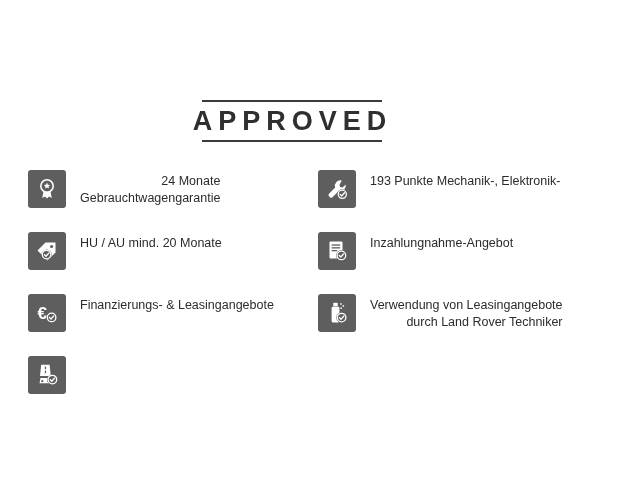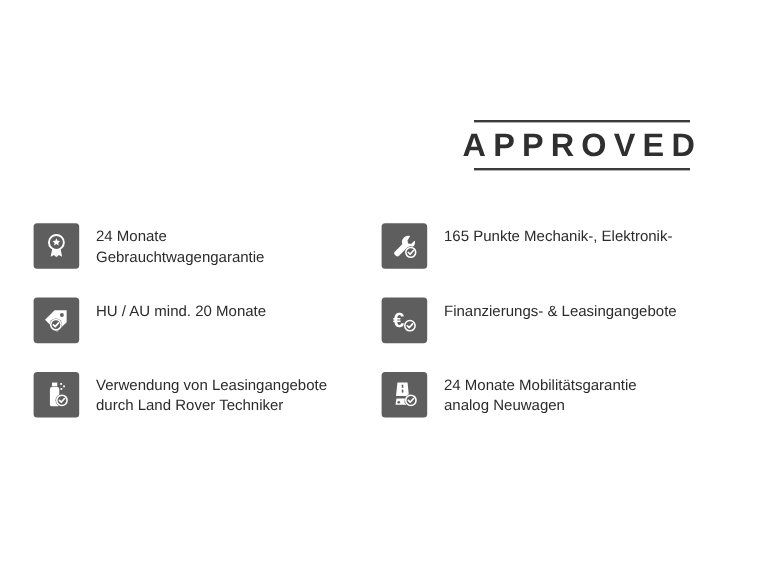--- a/index.html
+++ b/index.html
@@ -18,21 +18,21 @@
     width: 640px;
     height: 480px;
     background: #ffffff;
     box-sizing: border-box;
   }
   .header {
     position: absolute;
     top: 100px;
     left: 0;
     width: 585px;
-    text-align: right;
+    text-align: center;
   }
   .header-rules {
     display: inline-block;
     padding: 0;
   }
   .rule {
     width: 180px;
     height: 2px;
     background: #3b3b3b;
     margin: 0 auto;
@@ -41,28 +41,29 @@
     font-size: 27px;
     letter-spacing: 6px;
     font-weight: bold;
     color: #2f2f2f;
     padding: 6px 0 5px 0;
     line-height: 1;
     font-family: "Liberation Sans", sans-serif;
   }
   .features {
     position: absolute;
-    top: 186px;
+    top: 170px;
     left: 28px;
     width: 590px;
     display: grid;
     grid-template-columns: 290px 300px;
     grid-auto-rows: 62px;
     column-gap: 0px;
     row-gap: 0px;
+    text-align: right;
   }
   .feature {
     display: flex;
     align-items: flex-start;
   }
   .icon-box {
     width: 38px;
     height: 38px;
     background: #5e5e5e;
     border-radius: 3px;
@@ -120,40 +121,57 @@
     <div class="feature">
       <div class="icon-box">
         <svg width="26" height="26" viewBox="0 0 26 26">
           <path d="M17.8 4.6 a5.4 5.4 0 0 0 -6.6 6.9 L5 17.7 a1.8 1.8 0 0 0 0 2.5 l1 1 a1.8 1.8 0 0 0 2.5 0 l6.2 -6.2 a5.4 5.4 0 0 0 6.9 -6.6 l-3 3 -2.6 -0.4 -0.4 -2.6 z" fill="#ffffff"></path>
           <circle cx="18.3" cy="18.3" r="5" fill="#5e5e5e"></circle>
           <circle cx="18.3" cy="18.3" r="4.1" fill="none" stroke="#ffffff" stroke-width="1.3"></circle>
           <path d="M16.3 18.4 L17.8 19.9 L20.5 16.8" fill="none" stroke="#ffffff" stroke-width="1.4" stroke-linecap="round" stroke-linejoin="round"></path>
         </svg>
       </div>
       <div class="feature-text">
-        <span>165 Punkte Mechanik-, Elektronik-</span>
+        <span>193 Punkte Mechanik-, Elektronik-</span>
       </div>
     </div>
 
     <div class="feature">
       <div class="icon-box">
         <svg width="26" height="26" viewBox="0 0 26 26">
           <path d="M3.5 12.5 L11.5 4.5 L21.5 4.5 L21.5 14.5 L13.5 22.5 Z" fill="#ffffff"></path>
           <circle cx="17.6" cy="8.5" r="1.6" fill="#5e5e5e"></circle>
           <circle cx="12.6" cy="16.6" r="5.2" fill="#5e5e5e"></circle>
           <circle cx="12.6" cy="16.6" r="4.3" fill="none" stroke="#ffffff" stroke-width="1.3"></circle>
           <path d="M10.5 16.7 L12 18.2 L14.8 15.1" fill="none" stroke="#ffffff" stroke-width="1.4" stroke-linecap="round" stroke-linejoin="round"></path>
         </svg>
       </div>
       <div class="feature-text">
         <span>HU / AU mind. 20 Monate</span>
         <span class="l2"></span>
       </div>
     </div>
 
+    <div class="feature">
+      <div class="icon-box">
+        <svg width="26" height="26" viewBox="0 0 26 26">
+          <rect x="5.5" y="3.5" width="13" height="17" rx="1" fill="#ffffff"></rect>
+          <rect x="7.6" y="6.4" width="8.6" height="1.3" fill="#5e5e5e"></rect>
+          <rect x="7.6" y="9.2" width="8.6" height="1.3" fill="#5e5e5e"></rect>
+          <rect x="7.6" y="12" width="5.6" height="1.3" fill="#5e5e5e"></rect>
+          <circle cx="17.4" cy="17.4" r="5.3" fill="#5e5e5e"></circle>
+          <circle cx="17.4" cy="17.4" r="4.3" fill="none" stroke="#ffffff" stroke-width="1.3"></circle>
+          <path d="M15.3 17.5 L16.8 19 L19.6 15.9" fill="none" stroke="#ffffff" stroke-width="1.4" stroke-linecap="round" stroke-linejoin="round"></path>
+        </svg>
+      </div>
+      <div class="feature-text">
+        <span>Inzahlungnahme-Angebot</span>
+        <span class="l2"></span>
+      </div>
+    </div>
 
     <div class="feature">
       <div class="icon-box">
         <svg width="26" height="26" viewBox="0 0 26 26">
           <text x="3.5" y="18.5" font-family="Liberation Sans, sans-serif" font-size="17" font-weight="bold" fill="#ffffff">€</text>
           <circle cx="17.6" cy="17.4" r="5.3" fill="#5e5e5e"></circle>
           <circle cx="17.6" cy="17.4" r="4.3" fill="none" stroke="#ffffff" stroke-width="1.3"></circle>
           <path d="M15.5 17.5 L17 19 L19.8 15.9" fill="none" stroke="#ffffff" stroke-width="1.4" stroke-linecap="round" stroke-linejoin="round"></path>
         </svg>
       </div>
@@ -189,21 +207,17 @@
           <rect x="10.8" y="4.6" width="1.3" height="2.6" fill="#5e5e5e"></rect>
           <rect x="10.8" y="8.6" width="1.3" height="2.6" fill="#5e5e5e"></rect>
           <path d="M6.4 16 L16.4 16 L17.2 21.2 L5.6 21.2 Z" fill="#ffffff"></path>
           <circle cx="8.3" cy="19.2" r="1.1" fill="#5e5e5e"></circle>
           <circle cx="14.3" cy="19.2" r="1.1" fill="#5e5e5e"></circle>
           <circle cx="18.4" cy="17.6" r="5.2" fill="#5e5e5e"></circle>
           <circle cx="18.4" cy="17.6" r="4.3" fill="none" stroke="#ffffff" stroke-width="1.3"></circle>
           <path d="M16.3 17.7 L17.8 19.2 L20.6 16.1" fill="none" stroke="#ffffff" stroke-width="1.4" stroke-linecap="round" stroke-linejoin="round"></path>
         </svg>
       </div>
-      <div class="feature-text">
-        <span>24 Monate Mobilitätsgarantie</span>
-        <span class="l2">analog Neuwagen</span>
-      </div>
     </div>
 
 
   </div>
 </div>
 
 </body></html>

